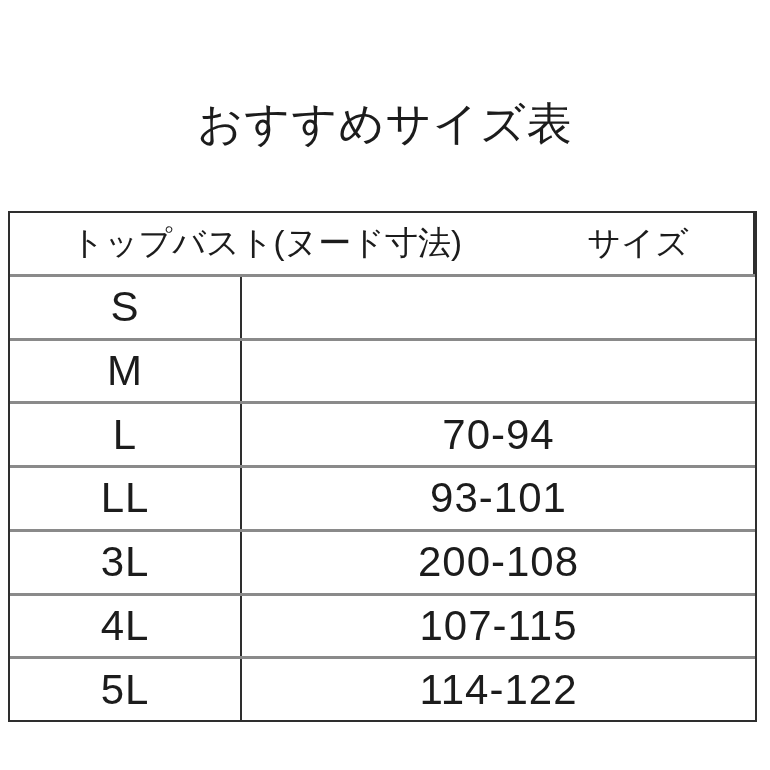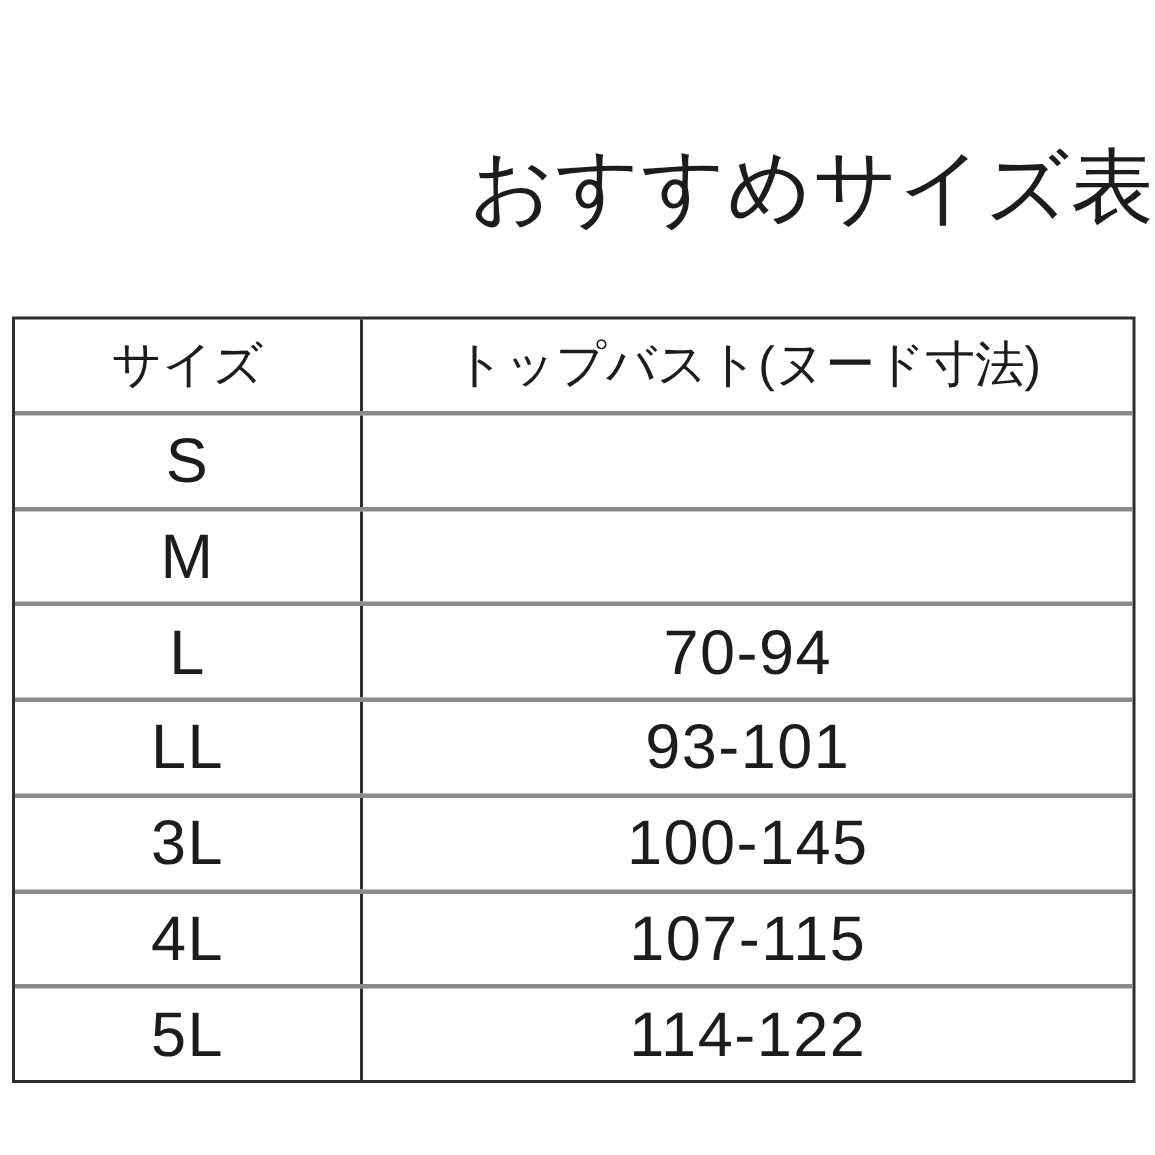--- a/index.html
+++ b/index.html
@@ -17,22 +17,22 @@
     color: #1c1c1c;
     font-family: "Liberation Sans", "DejaVu Sans", sans-serif;
     overflow: hidden;
   }
   .title {
     position: absolute;
     top: 93px;
     left: 0;
     right: 0;
     margin: 0;
-    text-align: right;
-    font-size: 55px;
+    text-align: center;
+    font-size: 45px;
     line-height: 62px;
     font-weight: 300;
     letter-spacing: 1px;
   }
   .size-table {
     position: absolute;
     left: 8px;
     top: 211px;
     width: 749px;
     height: 511px;
@@ -76,22 +76,22 @@
 </head>
 <body>
 
 <div class="page">
 
   <h1 class="title">おすすめサイズ表</h1>
 
   <div class="size-table">
 
     <div class="tr th-row">
+      <div class="td col-bust">トップバスト(ヌード寸法)</div>
       <div class="td col-size">サイズ</div>
-      <div class="td col-bust">トップバスト(ヌード寸法)</div>
     </div>
 
     <div class="tr">
       <div class="td col-size">S</div>
     </div>
 
     <div class="tr">
       <div class="td col-size">M</div>
     </div>
 
@@ -100,21 +100,21 @@
       <div class="td col-bust">70-94</div>
     </div>
 
     <div class="tr">
       <div class="td col-size">LL</div>
       <div class="td col-bust">93-101</div>
     </div>
 
     <div class="tr">
       <div class="td col-size">3L</div>
-      <div class="td col-bust">100-145</div>
+      <div class="td col-bust">200-108</div>
     </div>
 
     <div class="tr">
       <div class="td col-size">4L</div>
       <div class="td col-bust">107-115</div>
     </div>
 
     <div class="tr">
       <div class="td col-size">5L</div>
       <div class="td col-bust">114-122</div>

